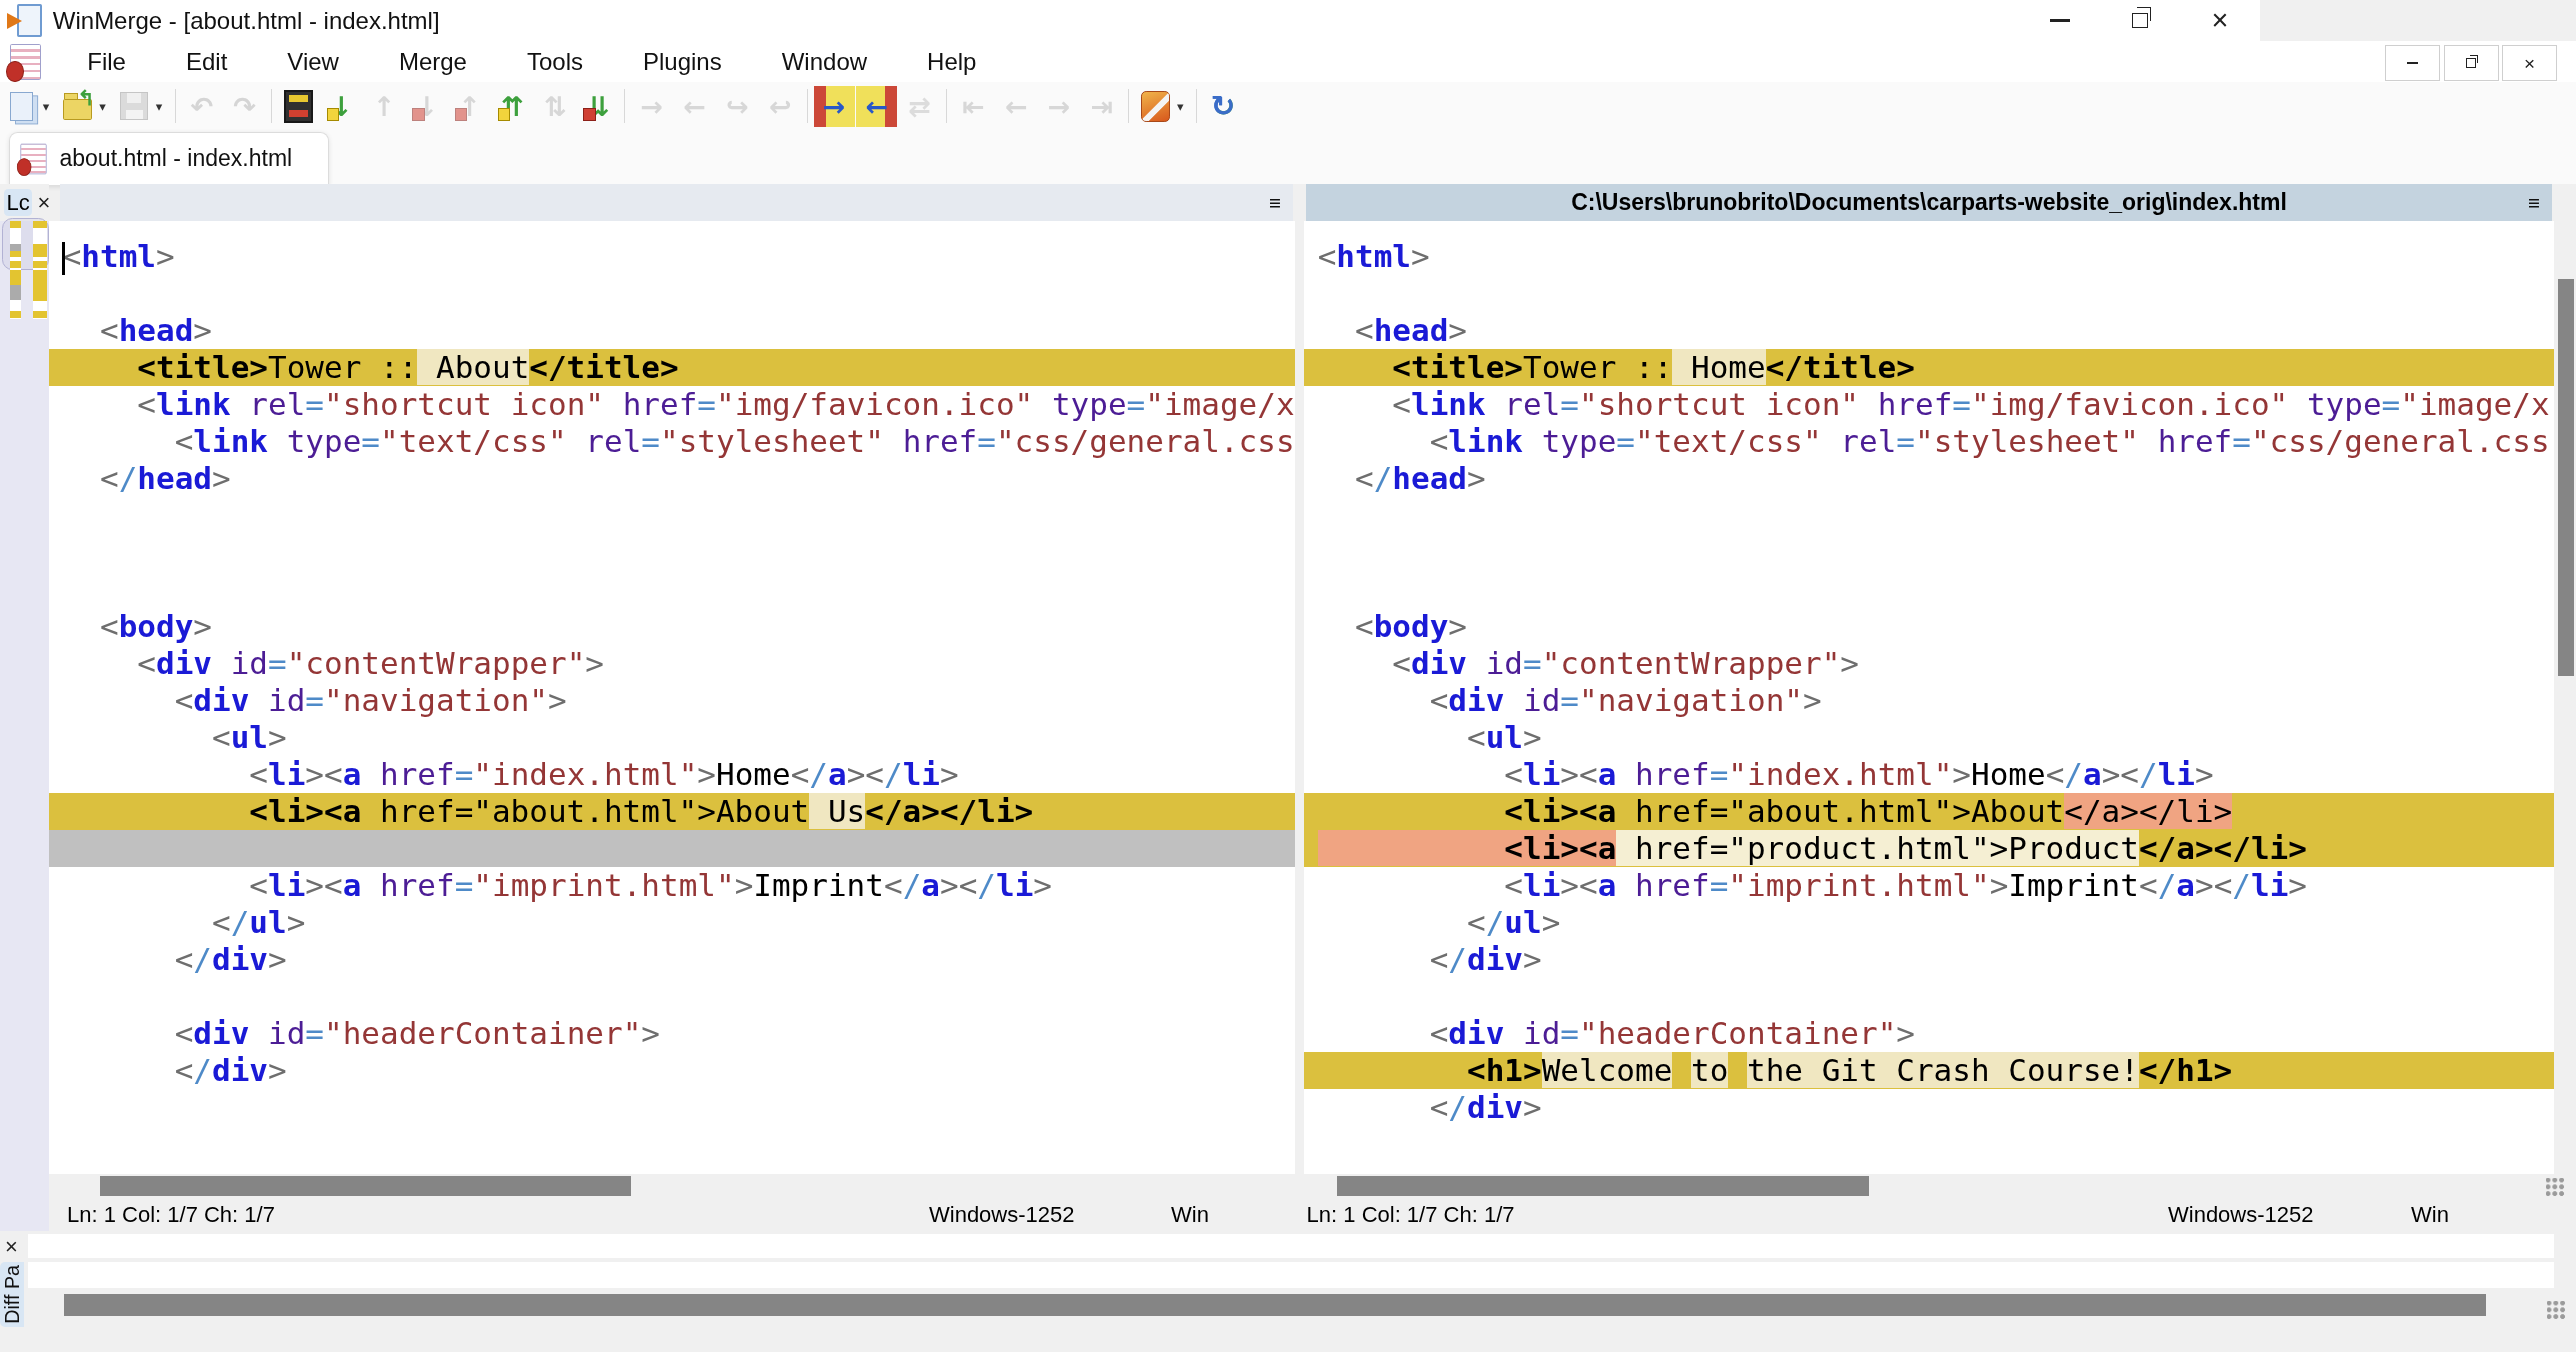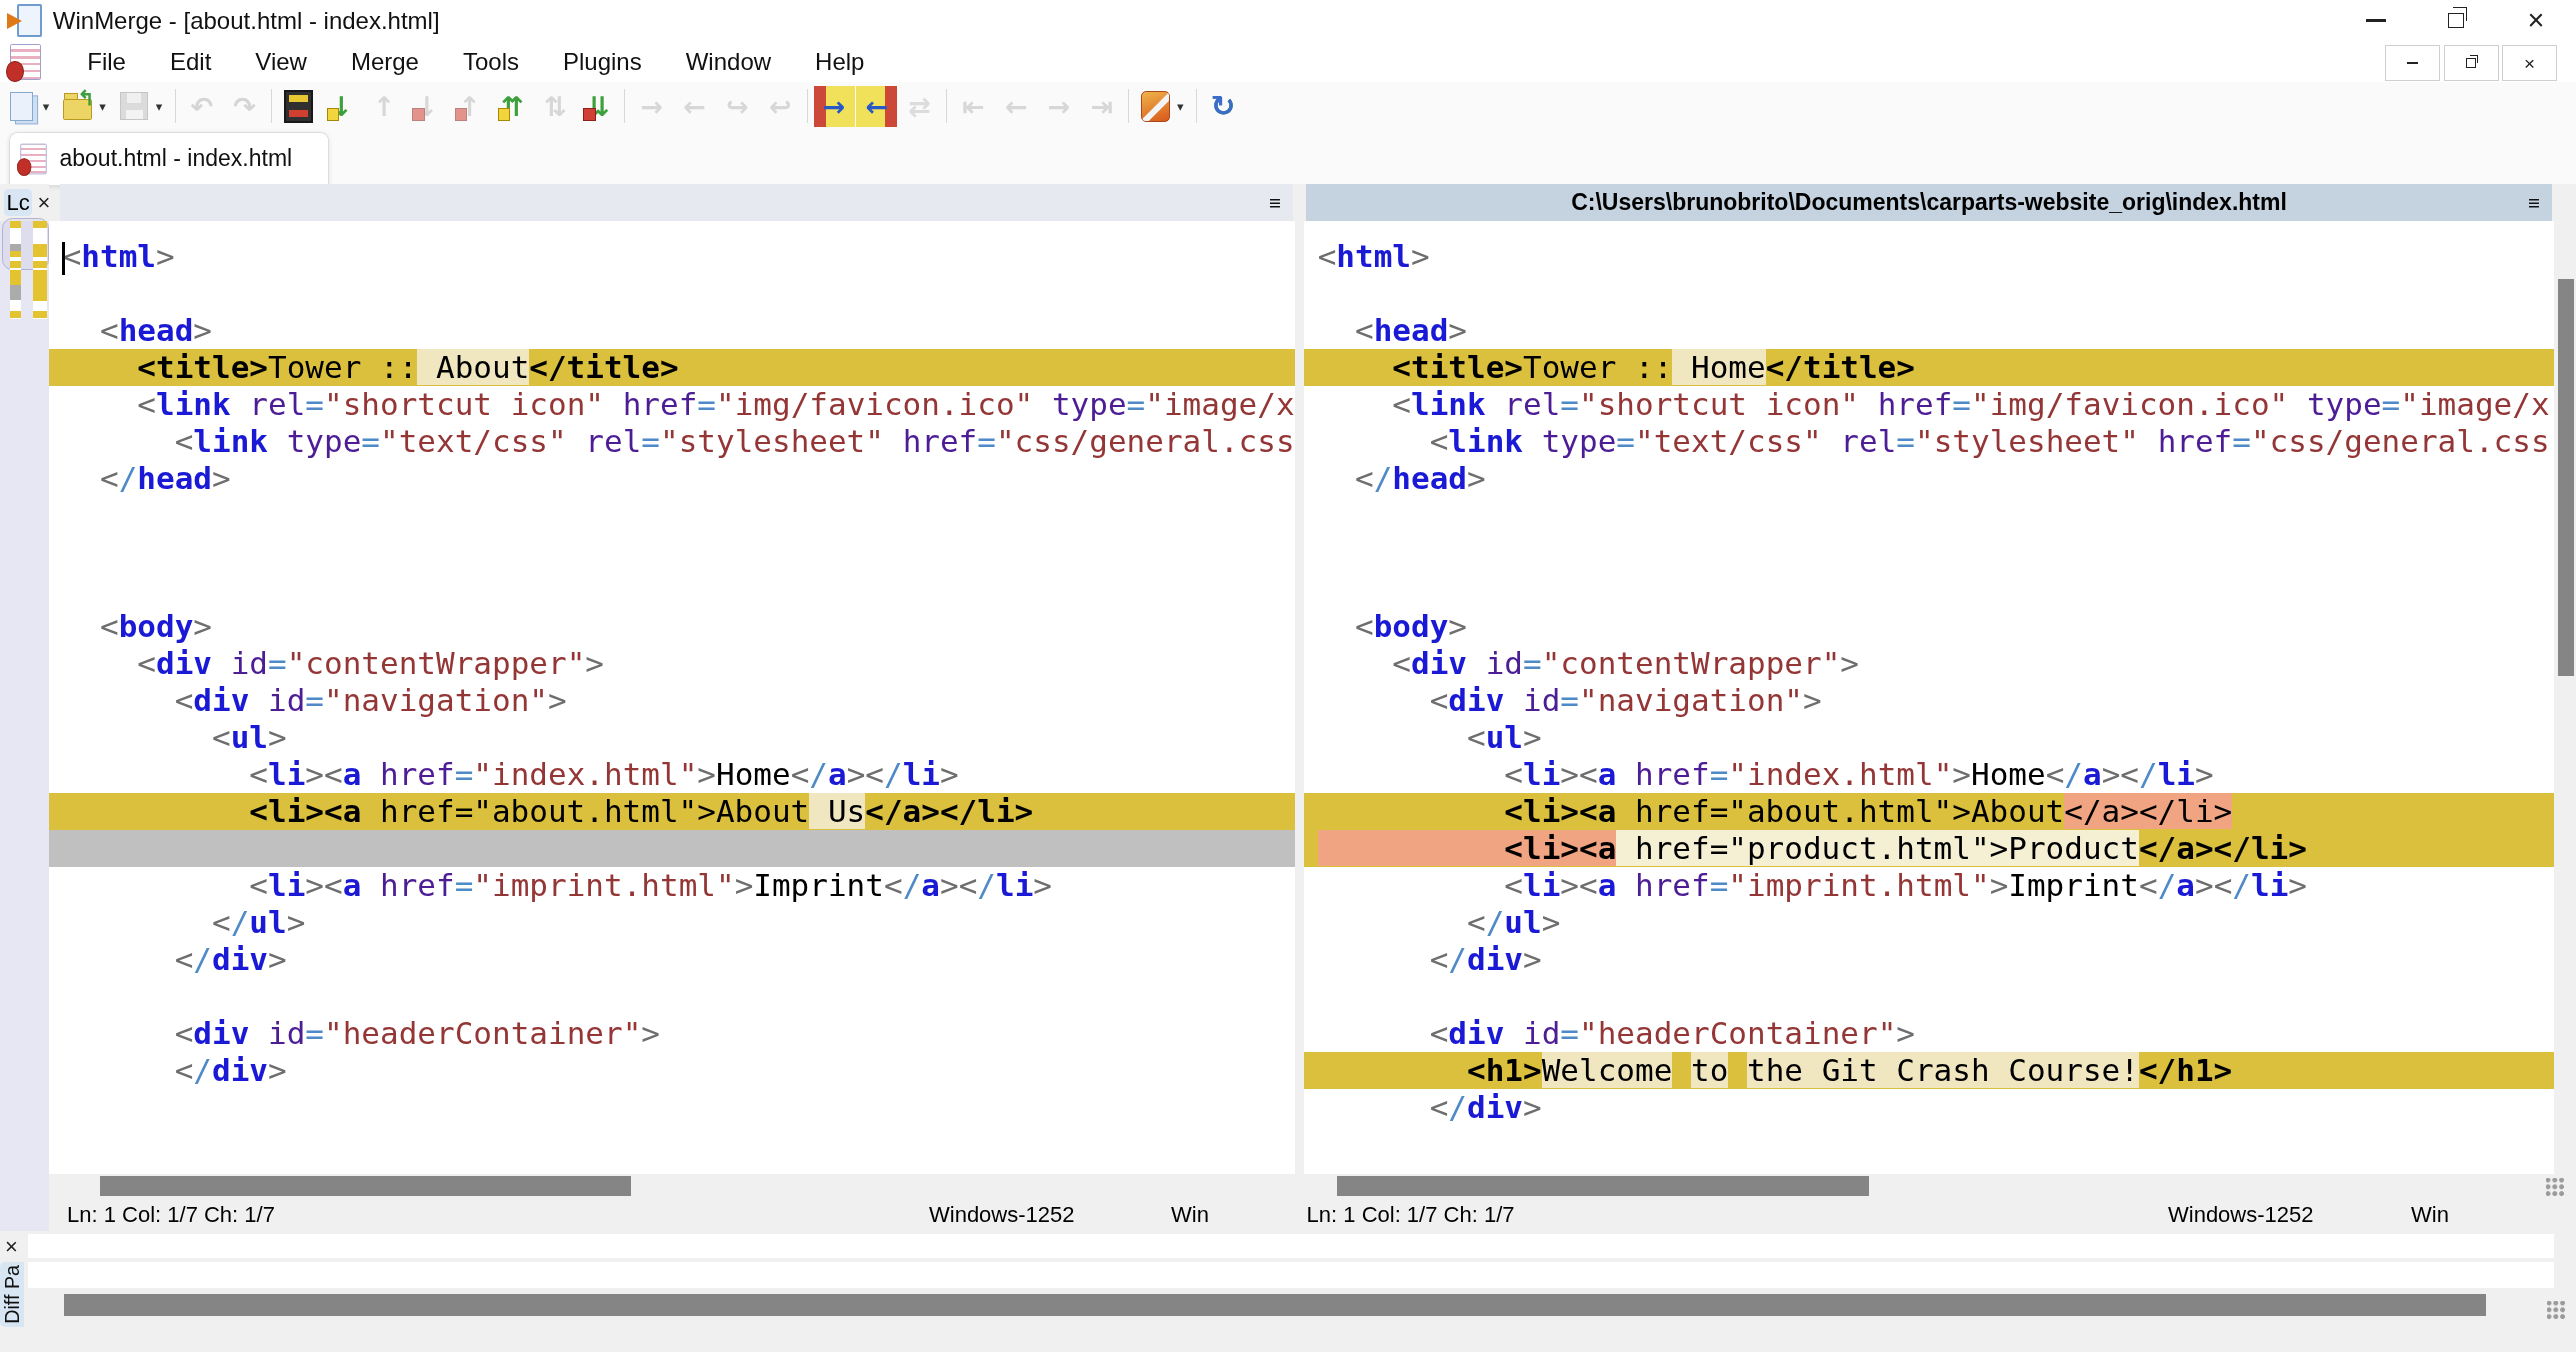--- a/index.html
+++ b/index.html
@@ -1,36 +1,36 @@
 <!DOCTYPE html>
 <html style="font-size:13.7px"><head>
 <meta charset="utf-8">
 <style>
   html,body{margin:0;padding:0;background:#e8e8e8;}
   #app{position:relative;width:2576px;height:1352px;background:#F0F0F0;overflow:hidden;
        font-family:"Liberation Sans",sans-serif;color:#000;}
   
-  #titlebar{position:absolute;left:0;top:0;width:2576px;height:41px;background:#FFFFFF;display:flex;align-items:center;}
+  #titlebar{position:absolute;left:0;top:0;width:2260px;height:41px;background:#FFFFFF;display:flex;align-items:center;}
   #app-icon{position:relative;width:34px;height:33px;margin-left:6.8px;}
   #app-icon .page{position:absolute;left:10.3px;top:0;width:20.5px;height:29px;background:#eef4fb;border:2.6px solid #6f9bd1;border-radius:1.7px;}
   #app-icon .arrow{position:absolute;left:0;top:8.6px;width:0;height:0;border-top:8.6px solid transparent;border-bottom:8.6px solid transparent;border-left:15.4px solid #e07818;}
   #title-text{margin-left:12px;font-size:24px;color:#111;}
   #win-controls{position:absolute;right:0;top:0;height:41px;display:flex;}
   .wbtn{width:80px;height:41px;display:flex;align-items:center;justify-content:center;}
   .glyph-min{width:20.5px;height:2.6px;background:#222;}
   .glyph-restore{position:relative;width:13.7px;height:13.7px;border:1.7px solid #222;background:#fff;}
   .glyph-restore:before{content:'';position:absolute;left:4.3px;top:-6.8px;width:13px;height:13px;border:1.7px solid #222;border-left:none;border-bottom:none;}
   .glyph-close{font-size:29px;line-height:29px;color:#222;}
   
   #menubar{position:absolute;left:0;top:41px;width:2576px;height:41px;background:#FFFFFF;display:flex;align-items:center;}
   .docicon{position:relative;width:29px;height:34px;background:#fff;border:1.7px solid #a0a0cc;border-radius:1.7px;
            background-image:repeating-linear-gradient(#fff 0 4.3px,#e8b0c0 4.3px 6.8px);}
   .docicon:after{content:'';position:absolute;left:-5.1px;bottom:-3.4px;width:15.4px;height:19px;background:#c03028;border-radius:50%;border:1.7px solid #902018;}
   #menu-doc{margin-left:10.3px;}
-  #menu-items{display:flex;margin-left:24px;gap:0;}
+  #menu-items{display:flex;margin-left:24px;gap:16px;}
   .menu-item{font-size:24px;padding:6.8px 22px;color:#111;}
   #mdi-controls{position:absolute;right:19px;top:4.3px;display:flex;gap:3.4px;}
   .mdibtn{width:53px;height:34px;border:0.9px solid #cfcfcf;background:#fff;display:flex;align-items:center;justify-content:center;}
   .mdibtn .glyph-min{width:11px;height:1.7px;}
   .mdibtn .glyph-restore{width:7.7px;height:7.7px;border-width:0.9px;}
   .mdibtn .glyph-restore:before{width:6.8px;height:6.8px;border-width:0.9px;left:2.6px;top:-4.3px;}
   .mdibtn .glyph-close{font-size:19px;line-height:19px;}
   
   #toolbar{position:absolute;left:0;top:82px;width:2576px;height:48px;background:#FAFAFA;display:flex;align-items:center;border-bottom:0.9px solid #eee;}
   .tbtn{position:relative;width:41px;height:41px;margin:0 0.9px;display:flex;align-items:center;justify-content:center;background:transparent;border:none;}

